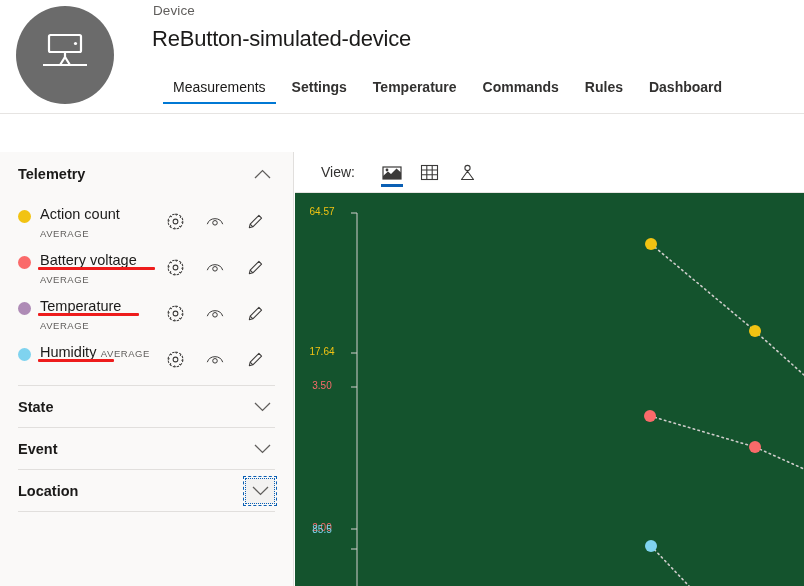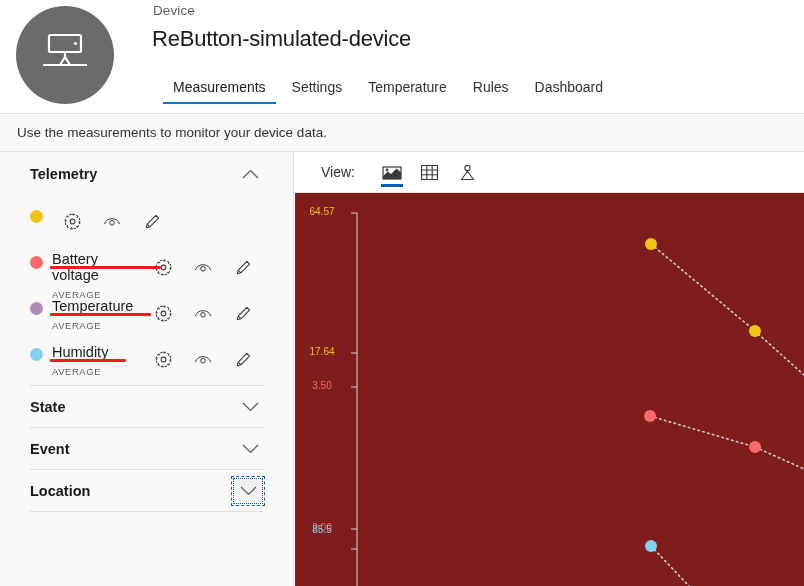--- a/index.html
+++ b/index.html
@@ -30,21 +30,21 @@
     position: absolute; left: 152px; top: 26px;
     font-size: 22px; font-weight: 300; color: #1b1a19;
     letter-spacing: -0.2px; white-space: nowrap;
   }
   .tabs {
     position: absolute; left: 160px; top: 79px;
     display: flex; gap: 0;
   }
   .tab {
     position: relative; padding: 0 13px 9px 13px;
-    font-size: 14px; color: #323130; white-space: nowrap; cursor: pointer;
+    font-size: 14px; color: #323130; white-space: nowrap; cursor: pointer; font-weight: bold;
   }
   .tab.active { color: #1b1a19; font-weight: 400; }
   .tab.active::after {
     content: ""; position: absolute; left: 3px; right: 3px; bottom: 0;
     height: 2px; background: #0078d4;
   }
   .header-divider {
     position: absolute; left: 0; top: 113px; width: 804px; height: 1px; background: #e6e4e2;
   }
 
@@ -56,21 +56,21 @@
     padding-left: 17px;
     font-size: 13.5px; color: #323130;
     border-bottom: 1px solid #e6e4e2;
   }
 
   
   .sidebar {
     position: absolute; left: 0; top: 152px; width: 294px; height: 434px;
     background: #faf9f8;
     border-right: 1px solid #e1dfdd;
-    padding: 0 30px;
+    padding: 0 18px;
   }
   .section-head {
     display: flex; align-items: center; justify-content: space-between;
     height: 44px; cursor: pointer;
   }
   .section-title { font-size: 14.5px; font-weight: 600; color: #1b1a19; }
   .chev { width: 26px; height: 26px; display:flex; align-items:center; justify-content:center; }
   .chev svg { display:block; }
   .chev.focus {
     outline: 1px dashed #0a5fb4;
@@ -108,21 +108,21 @@
     cursor: pointer;
   }
   .icon-btn svg { display: block; }
 
   .sep { height: 1px; background: #e1dfdd; }
   .collapsed-head { height: 41px; gap: 7px; }
 
   
   .chart-panel {
     position: absolute; left: 295px; top: 152px; width: 509px; height: 434px;
-    background: #7f1d1d;
+    background: #14532d;
   }
   .view-bar {
     position: absolute; left: 0; top: 0; width: 509px; height: 41px;
     display: flex; align-items: center; padding-left: 26px;
     border-bottom: 1px solid #e6e4e2; background: #fff;
   }
   .view-label { font-size: 14px; color: #323130; margin-right: 18px; }
   .view-btn {
     position: relative; width: 38px; height: 41px;
     display: flex; align-items: center; justify-content: center; cursor: pointer;
@@ -159,45 +159,47 @@
       </span>
     </div>
 
     <div class="breadcrumb">Device</div>
     <div class="page-title">ReButton-simulated-device</div>
 
     <div class="tabs">
       <div class="tab active">Measurements</div>
       <div class="tab">Settings</div>
       <div class="tab">Temperature</div>
+      <div class="tab">Commands</div>
       <div class="tab">Rules</div>
       <div class="tab">Dashboard</div>
     </div>
     <div class="header-divider"></div>
   </div>
 
-  <div class="info-bar">
-    <span>Use the measurements to monitor your device data.</span>
-  </div>
 
   <div class="sidebar">
 
     <div class="section-head">
       <span class="section-title">Telemetry</span>
       <span class="chev">
         <svg width="17" height="11" viewBox="0 0 17 11">
             <path d="M1 9 L8.5 1.6 L16 9" fill="none" stroke="#605e5c" stroke-width="1.3"></path>
           </svg>
       </span>
     </div>
 
     <div class="telemetry-list">
 
       <div class="tel-row">
         <span class="dot" style="background:#f2c312"></span>
+        <span class="tel-text">
+          <span class="tel-name">Action count</span>
+          <span class="tel-agg">AVERAGE</span>
+        </span>
         <span class="tel-actions">
           <span class="icon-btn">
             <svg width="19" height="19" viewBox="0 0 20 20">
                 <g fill="none" stroke="#3b3a39" stroke-width="1.1">
                   <circle cx="10" cy="10" r="2.5"></circle>
                   <path d="M10 2.2 L11.3 3.6 M10 17.8 L8.7 16.4 M2.2 10 L3.6 8.7 M17.8 10 L16.4 11.3 M4.5 4.5 L6.2 5 M15.5 15.5 L13.8 15 M4.5 15.5 L5 13.8 M15.5 4.5 L15 6.2"></path>
                   <path d="M10 2.2 A7.8 7.8 0 0 1 17.8 10 A7.8 7.8 0 0 1 10 17.8 A7.8 7.8 0 0 1 2.2 10 A7.8 7.8 0 0 1 10 2.2" stroke-dasharray="2.6 1.5"></path>
                 </g>
               </svg>
           </span>

